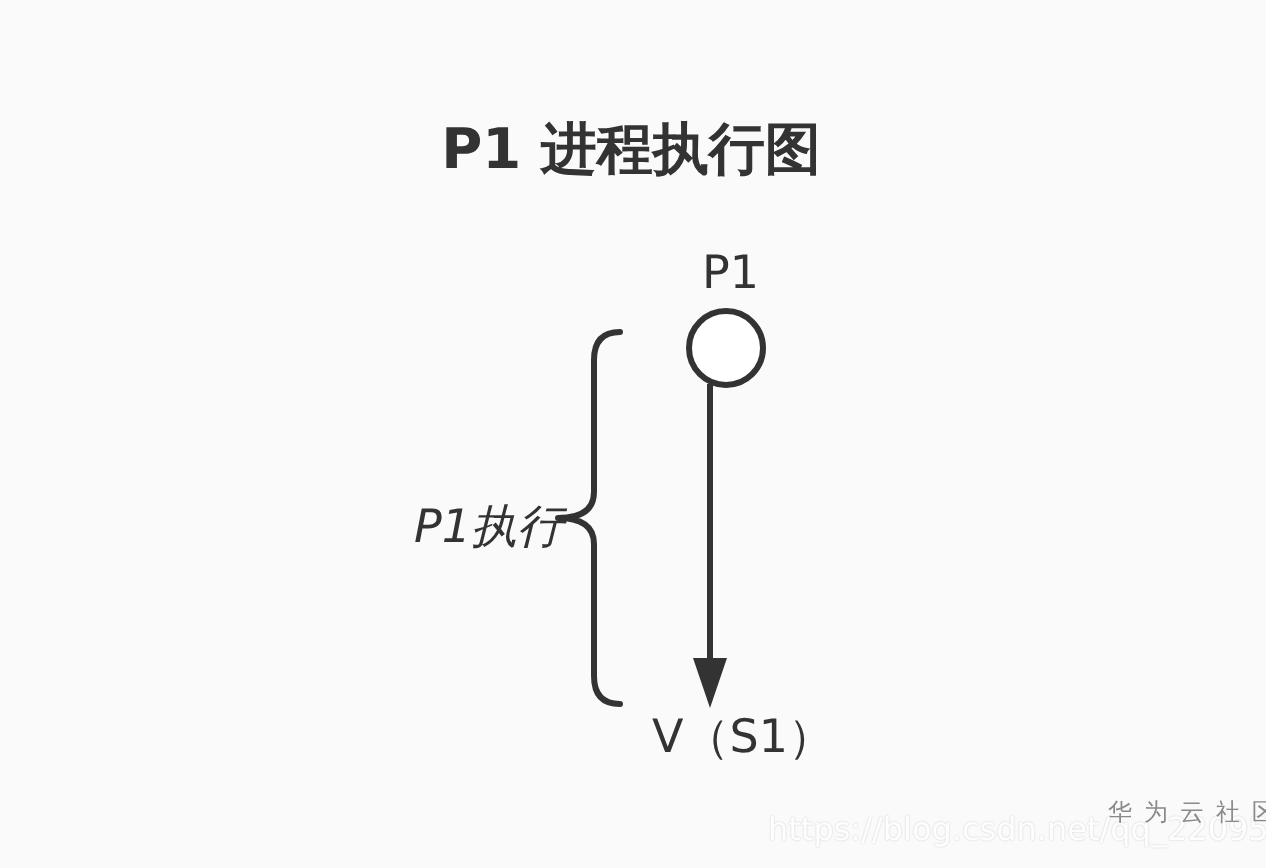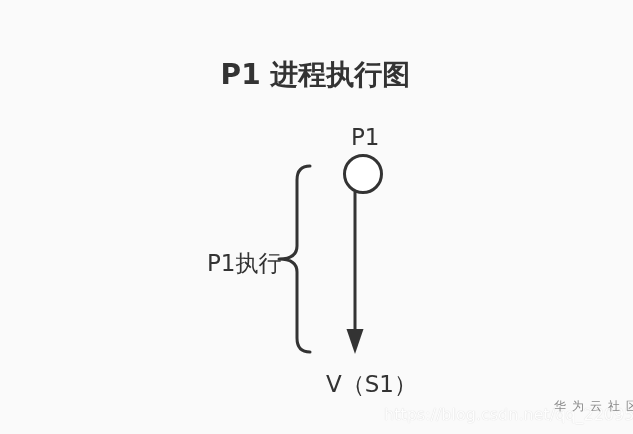--- a/index.html
+++ b/index.html
@@ -31,22 +31,22 @@
       display: inline-block;
       margin-left: -2px;
     }
     .label {
       position: absolute;
       color: #333333;
       font-size: 23px;
       white-space: nowrap;
     }
     .node-label { left: 351px; top: 124px; }
-    .exec-label { left: 207px; top: 248px; }
-    .v-label { left: 326px; top: 369px; }
+    .exec-label { left: 207px; top: 248px; font-style: italic; }
+    .v-label { left: 326px; top: 353px; }
     svg.diagram {
       position: absolute;
       left: 0;
       top: 0;
     }
     .watermark-url {
       position: absolute;
       left: 384px;
       top: 405px;
       font-size: 16px;

